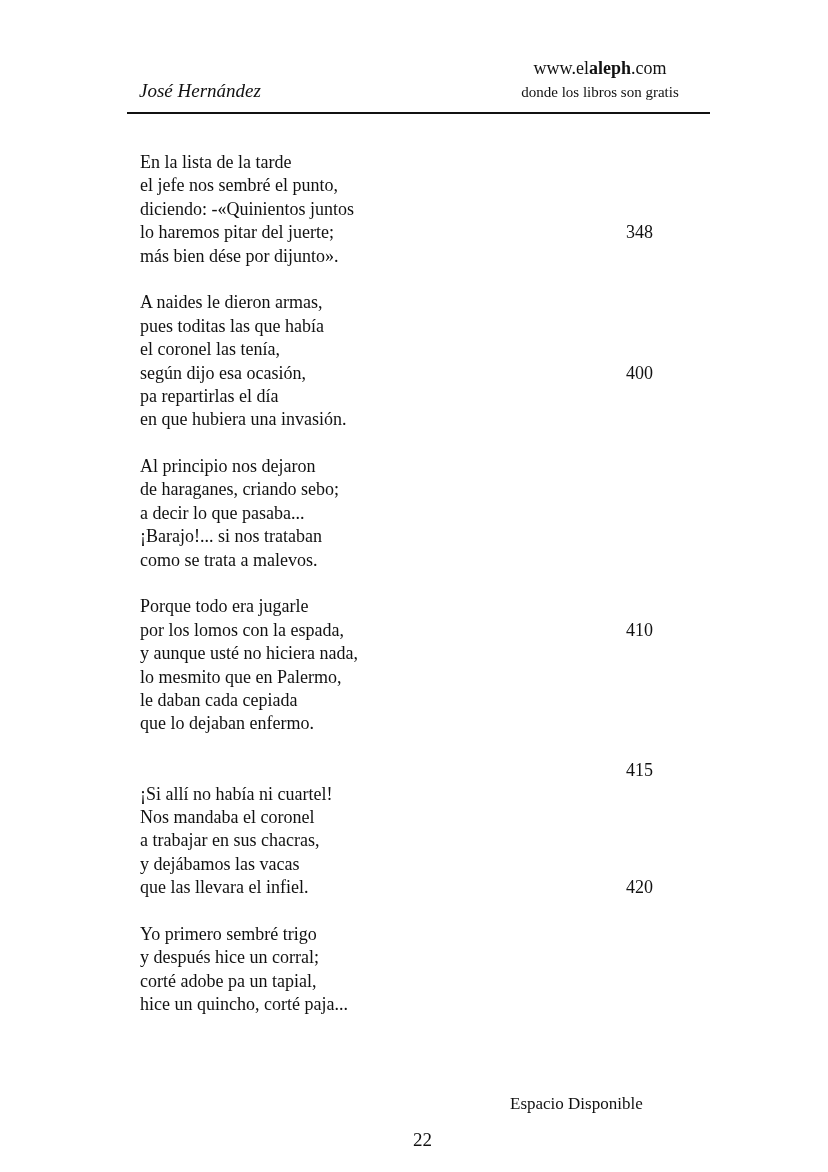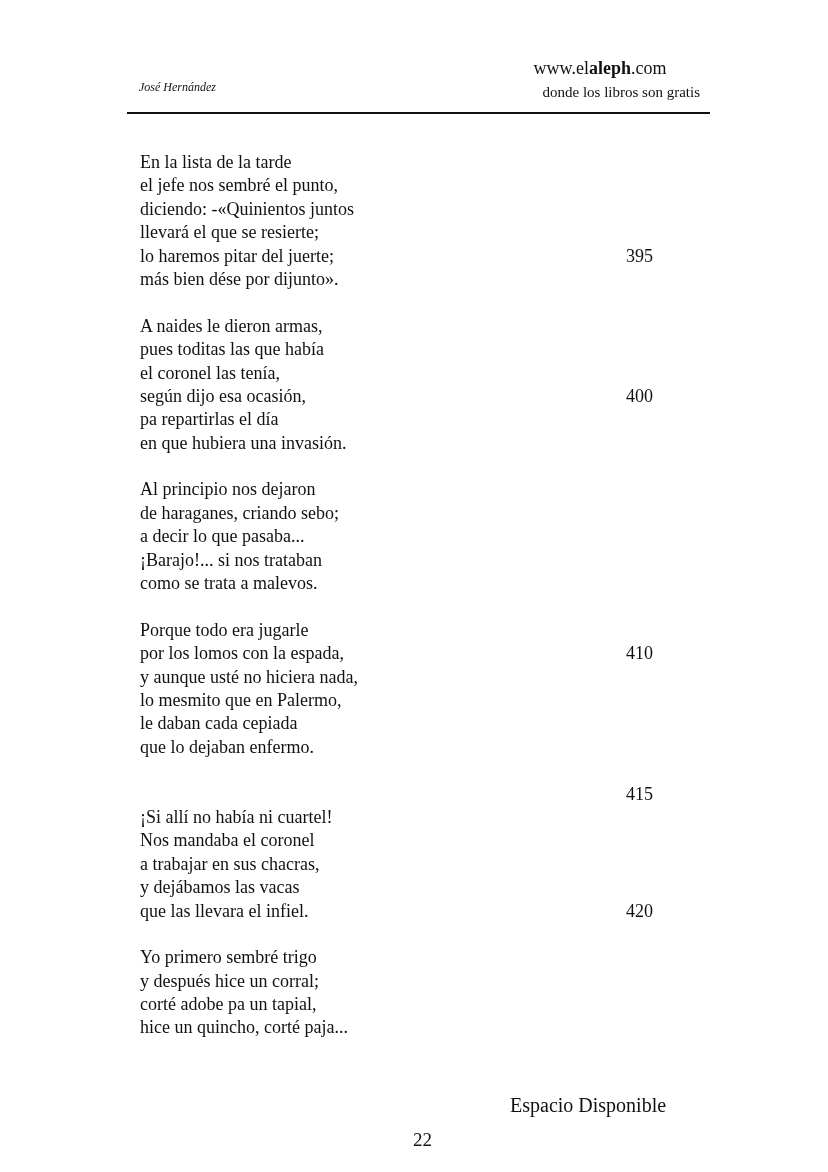--- a/index.html
+++ b/index.html
@@ -1,46 +1,45 @@
 <!DOCTYPE html>
 <html><head>
 <meta charset="utf-8">
 <style>
   html, body { margin: 0; padding: 0; background: #ffffff; }
   body { width: 828px; height: 1172px; position: relative; overflow: hidden;
          font-family: "Liberation Serif", "DejaVu Serif", serif; color: #111; }
-  .header-author { position: absolute; left: 139px; top: 80px; font-size: 12px; font-style: italic; }
+  .header-author { position: absolute; left: 139px; top: 80px; font-size: 19px; font-style: italic; }
   .header-site { position: absolute; left: 500px; width: 200px; top: 58px; text-align: center; font-size: 18px; }
   .header-site b { font-weight: bold; text-align: right; }
-  .header-tag { position: absolute; left: 500px; width: 200px; top: 84px; text-align: right; font-size: 15px; }
+  .header-tag { position: absolute; left: 500px; width: 200px; top: 84px; text-align: center; font-size: 15px; }
   .rule { position: absolute; left: 127px; width: 583px; top: 112px; height: 0; border-top: 2px solid #111; }
   .poem { position: absolute; left: 140px; top: 151px; width: 560px; }
   .stanza { margin: 0 0 23.4px 0; }
   .line { position: relative; height: 23.4px; line-height: 23.4px; font-size: 18px; white-space: nowrap; }
   .num { position: absolute; left: 486px; top: 0; font-size: 18px; }
   .footer-page { position: absolute; left: 413px; top: 1129px; font-size: 19px; }
-  .footer-label { position: absolute; left: 510px; top: 1094px; font-size: 20px; }
+  .footer-label { position: absolute; left: 510px; top: 1094px; font-size: 17px; }
 </style>
 </head>
 <body>
 
 <div>
   <div class="header-author">José Hernández</div>
   <div class="header-site"><span>www.el</span><b>aleph</b><span>.com</span></div>
   <div class="header-tag">donde los libros son gratis</div>
   <div class="rule"></div>
 </div>
 
 <div class="poem" id="poem">
     <div class="stanza">
       <div class="line"><span>En la lista de la tarde</span></div>
       <div class="line"><span>el jefe nos sembré el punto,</span></div>
       <div class="line"><span>diciendo: -«Quinientos juntos</span></div>
-      <div class="line"><span>llevará el que se resierte;</span></div>
-      <div class="line"><span>lo haremos pitar del juerte;</span><span class="num">395</span></div>
+      <div class="line"><span>lo haremos pitar del juerte;</span><span class="num">348</span></div>
       <div class="line"><span>más bien dése por dijunto».</span></div>
     </div>
     <div class="stanza">
       <div class="line"><span>A naides le dieron armas,</span></div>
       <div class="line"><span>pues toditas las que había</span></div>
       <div class="line"><span>el coronel las tenía,</span></div>
       <div class="line"><span>según dijo esa ocasión,</span><span class="num">400</span></div>
       <div class="line"><span>pa repartirlas el día</span></div>
       <div class="line"><span>en que hubiera una invasión.</span></div>
     </div>

